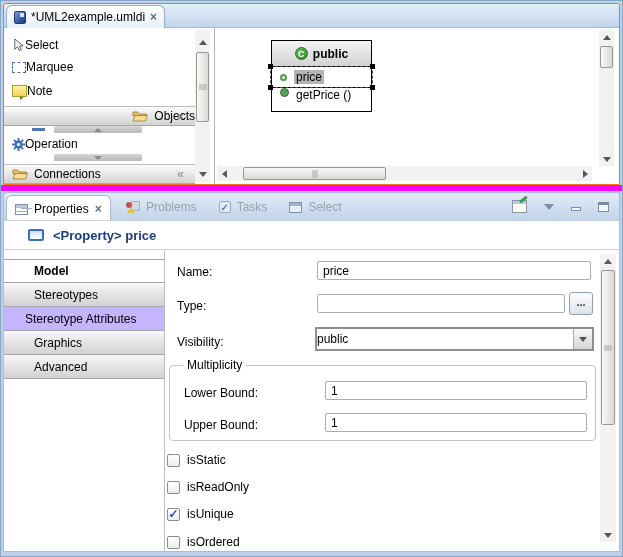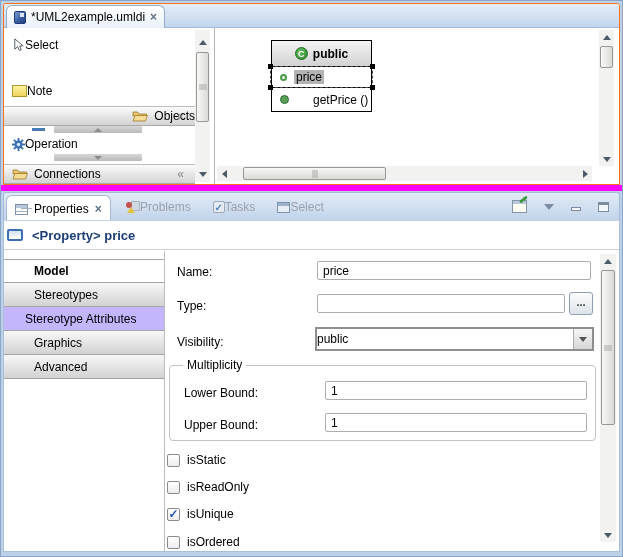--- a/index.html
+++ b/index.html
@@ -66,38 +66,38 @@
   .uml-class { position:absolute; left:56px; top:12px; width:101px; background:#fff; border:1px solid #000; }
   .uml-header { height:26px; background:linear-gradient(#f4f4f4,#d2d2d2); border-bottom:1px solid #000;
                 display:flex; align-items:center; justify-content:center; gap:5px; font-weight:bold; font-size:12px; }
   .class-icon { width:13px; height:13px; border-radius:50%; background:radial-gradient(circle at 35% 30%, #63b95f, #2e8a2e);
                 color:#fff; font-size:9px; font-weight:bold; display:flex; align-items:center; justify-content:center; border:1px solid #1f6b1f; }
   .uml-attrs { position:relative; height:21px; border-bottom:1px solid #000; display:flex; align-items:center; gap:7px; padding-left:8px; }
   .attr-icon { width:7px; height:7px; border:2px solid #4d9a4a; border-radius:50%; background:#fff; flex:0 0 auto; }
   .attr-label { background:#b4b4b4; padding:0 2px; }
   .sel-outline { position:absolute; left:-2px; right:-2px; top:-1px; bottom:-1px; border:1px dashed #444; pointer-events:none; }
   .handle { position:absolute; width:5px; height:5px; background:#000; }
-  .uml-ops { height:23px; display:flex; align-items:center; gap:24px; padding-left:8px; }
+  .uml-ops { height:23px; display:flex; align-items:flex-start; gap:7px; padding-left:8px; }
   .op-icon { width:9px; height:9px; border-radius:50%; background:#57a057; border:1px solid #2c6b2d; flex:0 0 auto; }
 
   .canvas-vsb { right:5px; top:2px; width:15px; height:136px; }
   .canvas-hsb { left:2px; right:27px; bottom:3px; height:15px; }
 
   
   .divider { position:absolute; left:0; right:0; top:184px; height:6px; background:#ff00ff; }
 
   
   .props { position:absolute; left:2px; right:2px; top:191px; bottom:4px; }
   .props-tabbar { position:absolute; left:0; right:0; top:0; height:28px;
                   background:linear-gradient(#e2ebf6,#c2d4ea); border:1px solid #a3badb; border-bottom:none; border-radius:3px 3px 0 0;text-align:right; }
   .props-tab-active { position:absolute; left:2px; top:2px; height:27px; padding:0 8px;
                   background:#fff; border:1px solid #a5b9d2; border-bottom:none; border-radius:6px 6px 0 0;
                   display:flex; align-items:center; gap:6px; }
   .ptabs-rest { position:absolute; left:122px; top:0; height:28px; display:flex; align-items:center; gap:22px; }
-  .ptab { display:flex; align-items:center; gap:0; color:#98a2ad; }
+  .ptab { display:flex; align-items:center; gap:6px; color:#98a2ad; }
   .tbl-icon { width:13px; height:11px; border:1px solid #7e93ab; background:#fff; position:relative; }
   .tbl-icon::before { content:""; position:absolute; left:0; right:0; top:0; height:3px; background:#b7c7d9; }
   .tbl-icon::after { content:""; position:absolute; left:0; right:0; top:6px; height:1px; background:#9fb0c2; box-shadow:5px -3px 0 #9fb0c2; }
   .problems-icon { width:14px; height:12px; position:relative; }
   .problems-icon .body { position:absolute; right:0; top:0; width:9px; height:10px; background:#cfd8e0; border:1px solid #aab6c2; }
   .problems-icon .red { position:absolute; left:0; top:1px; width:6px; height:6px; border-radius:50%; background:#c45050; }
   .problems-icon .warn { position:absolute; left:1px; bottom:0; width:0; height:0; border-left:4px solid transparent; border-right:4px solid transparent; border-bottom:6px solid #e4c343; }
   .tasks-icon { width:12px; height:12px; border:1px solid #9aa8b8; background:#e4ebf2; border-radius:2px;
                 display:flex; align-items:center; justify-content:center; color:#4d7fc0; font-size:10px; font-weight:bold; }
   .console-icon { width:13px; height:11px; border:1px solid #7e93ab; background:#e8eef5; position:relative; }
@@ -105,21 +105,21 @@
   .props-toolbar { position:absolute; right:10px; top:7px; display:flex; align-items:center; gap:17px; }
   .pin-view-icon { width:15px; height:13px; border:1px solid #8495a8; background:#fdfdf4; position:relative; }
   .pin-view-icon::before { content:""; position:absolute; left:0; right:0; top:0; height:3px; background:#b9cade; }
   .pin-view-icon::after { content:""; position:absolute; right:-2px; top:-3px; width:9px; height:3px; background:#3f9a3f; transform:rotate(-40deg); border-radius:2px; }
   .menu-tri { width:0; height:0; border-left:5px solid transparent; border-right:5px solid transparent; border-top:6px solid #7d8da1; }
   .min-icon { width:10px; height:4px; border:1px solid #7d8da1; background:#f2f6fa; margin-top:5px; }
   .max-icon { width:11px; height:10px; border:1px solid #7d8da1; border-top:3px solid #7d8da1; background:#f2f6fa; }
 
   .props-panel { position:absolute; left:0; right:0; top:28px; bottom:0; background:#fff; border:1px solid #a9bed8; border-top:1px solid #c3d2e4; }
   .props-title { position:absolute; left:0; right:0; top:0; height:29px; display:flex; align-items:center; gap:9px;
-                 padding-left:3px; font-weight:bold; font-size:13px; color:#1c3e77; border-bottom:1px solid #cfcfcf; }
+                 padding-left:24px; font-weight:bold; font-size:13px; color:#1c3e77; border-bottom:1px solid #cfcfcf; }
   .ptitle-icon { width:16px; height:12px; border:2px solid #3d6db5; border-radius:2px; background:linear-gradient(#d2e1f2,#ffffff); }
   .props-body { position:absolute; left:0; right:0; top:30px; bottom:0; }
 
   .side-tabs { position:absolute; left:0; top:8px; width:160px; }
   .stab { height:24px; display:flex; align-items:center; padding-left:30px; border-bottom:1px solid #a6a6a6; background:linear-gradient(#f7f7f7,#d2d2d2); }
   .stab.active { background:#fff; font-weight:bold; border-top:1px solid #a6a6a6; }
   .stab.sub { background:#c4b5fd; padding-left:21px; }
   .side-sep { position:absolute; left:160px; top:0; bottom:0; width:1px; background:#bcbcbc; }
 
   .form { position:absolute; left:161px; top:0; right:22px; bottom:0; background:#fff; }
@@ -159,20 +159,25 @@
 
     <div class="editor-body">
 
       <div class="palette">
         <div class="ptool" style="top:7px;">
           <svg class="cursor-icon" viewBox="0 0 14 15">
             <path d="M3 1 L3 12 L6 9.4 L8 13.5 L10 12.6 L8.2 8.6 L12 8.4 Z" fill="#fff" stroke="#4a5562" stroke-width="1"></path>
           </svg>
           <span>Select</span>
         </div>
+        <div class="ptool" style="top:29px;">
+          <span class="expander" style="top:35px;"></span>
+          <span class="marquee-icon"></span>
+          <span>Marquee</span>
+        </div>
         <div class="ptool" style="top:53px;">
           <span class="note-icon"></span>
           <span>Note</span>
         </div>
 
         <div class="drawer" style="top:78px;justify-content:flex-end;">
           <svg class="folder-icon" viewBox="0 0 16 12">
             <path d="M1 2 h4.5 l1.5 2 h7.5 v2 h-13.5 z" fill="#e8c56f" stroke="#a07a28" stroke-width="0.8"></path>
             <path d="M1 11 L3 5.5 h12.5 L13.5 11 Z" fill="#f6dd95" stroke="#a07a28" stroke-width="0.8"></path>
           </svg>

